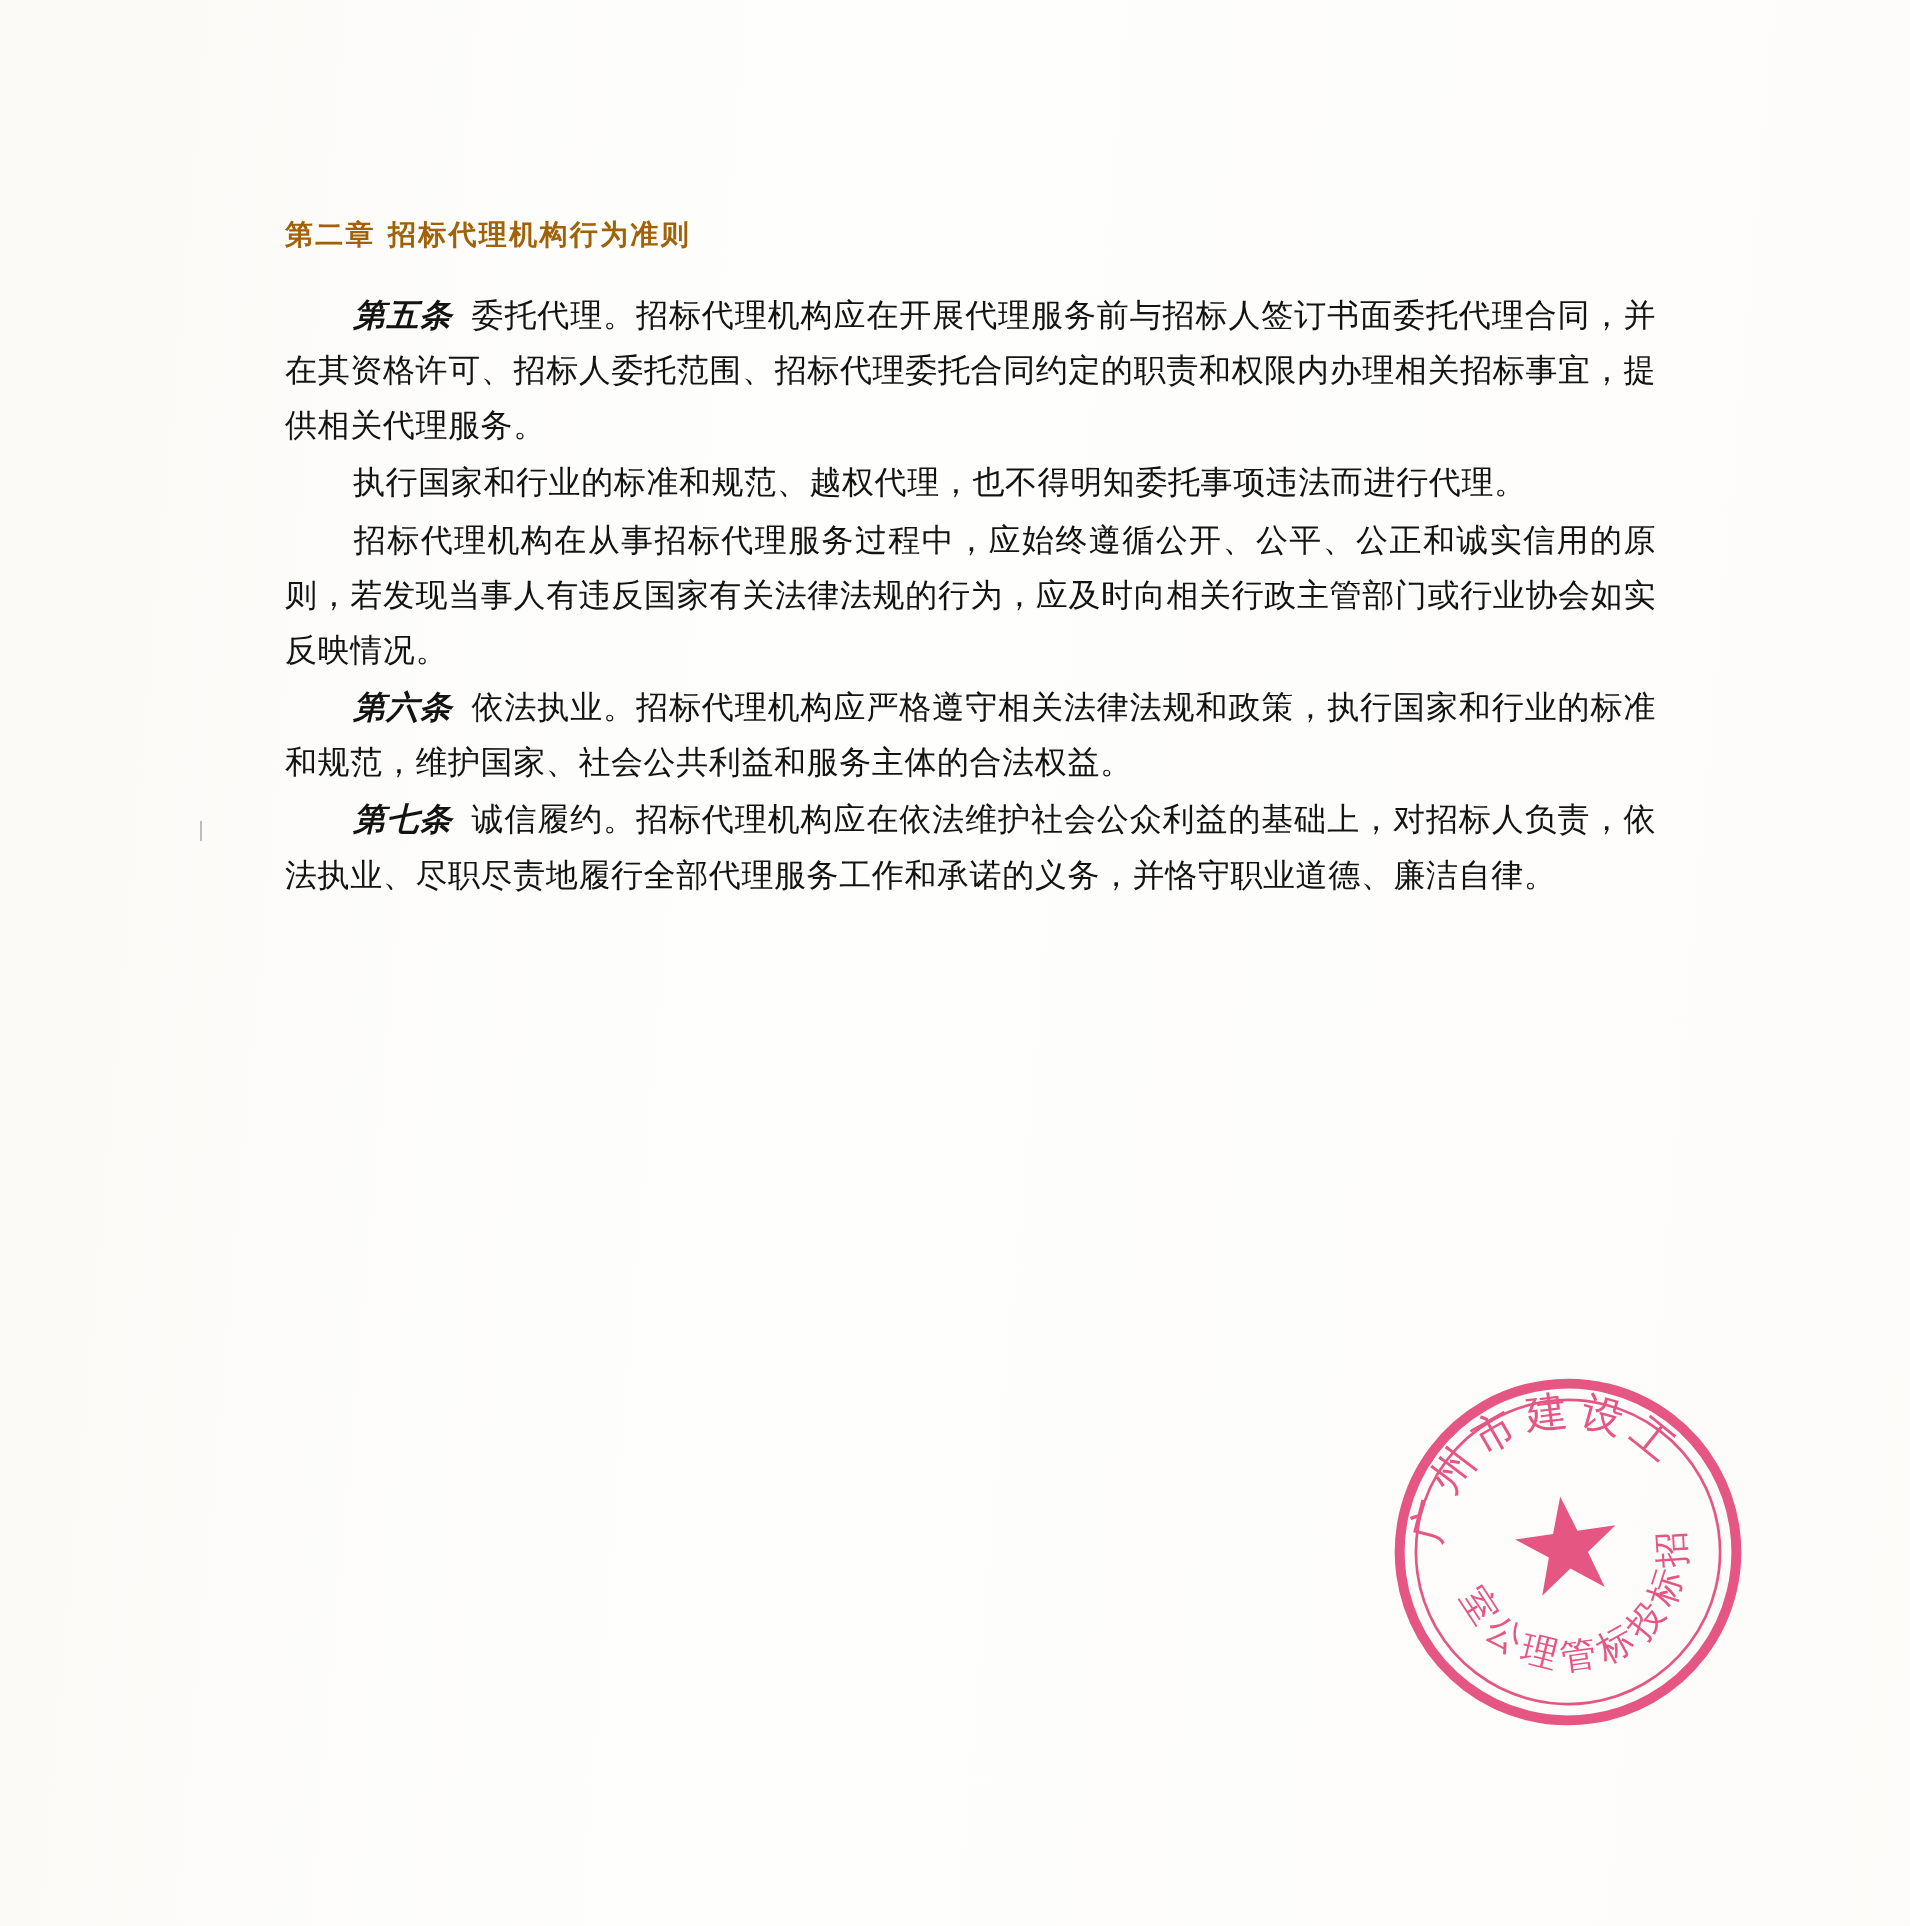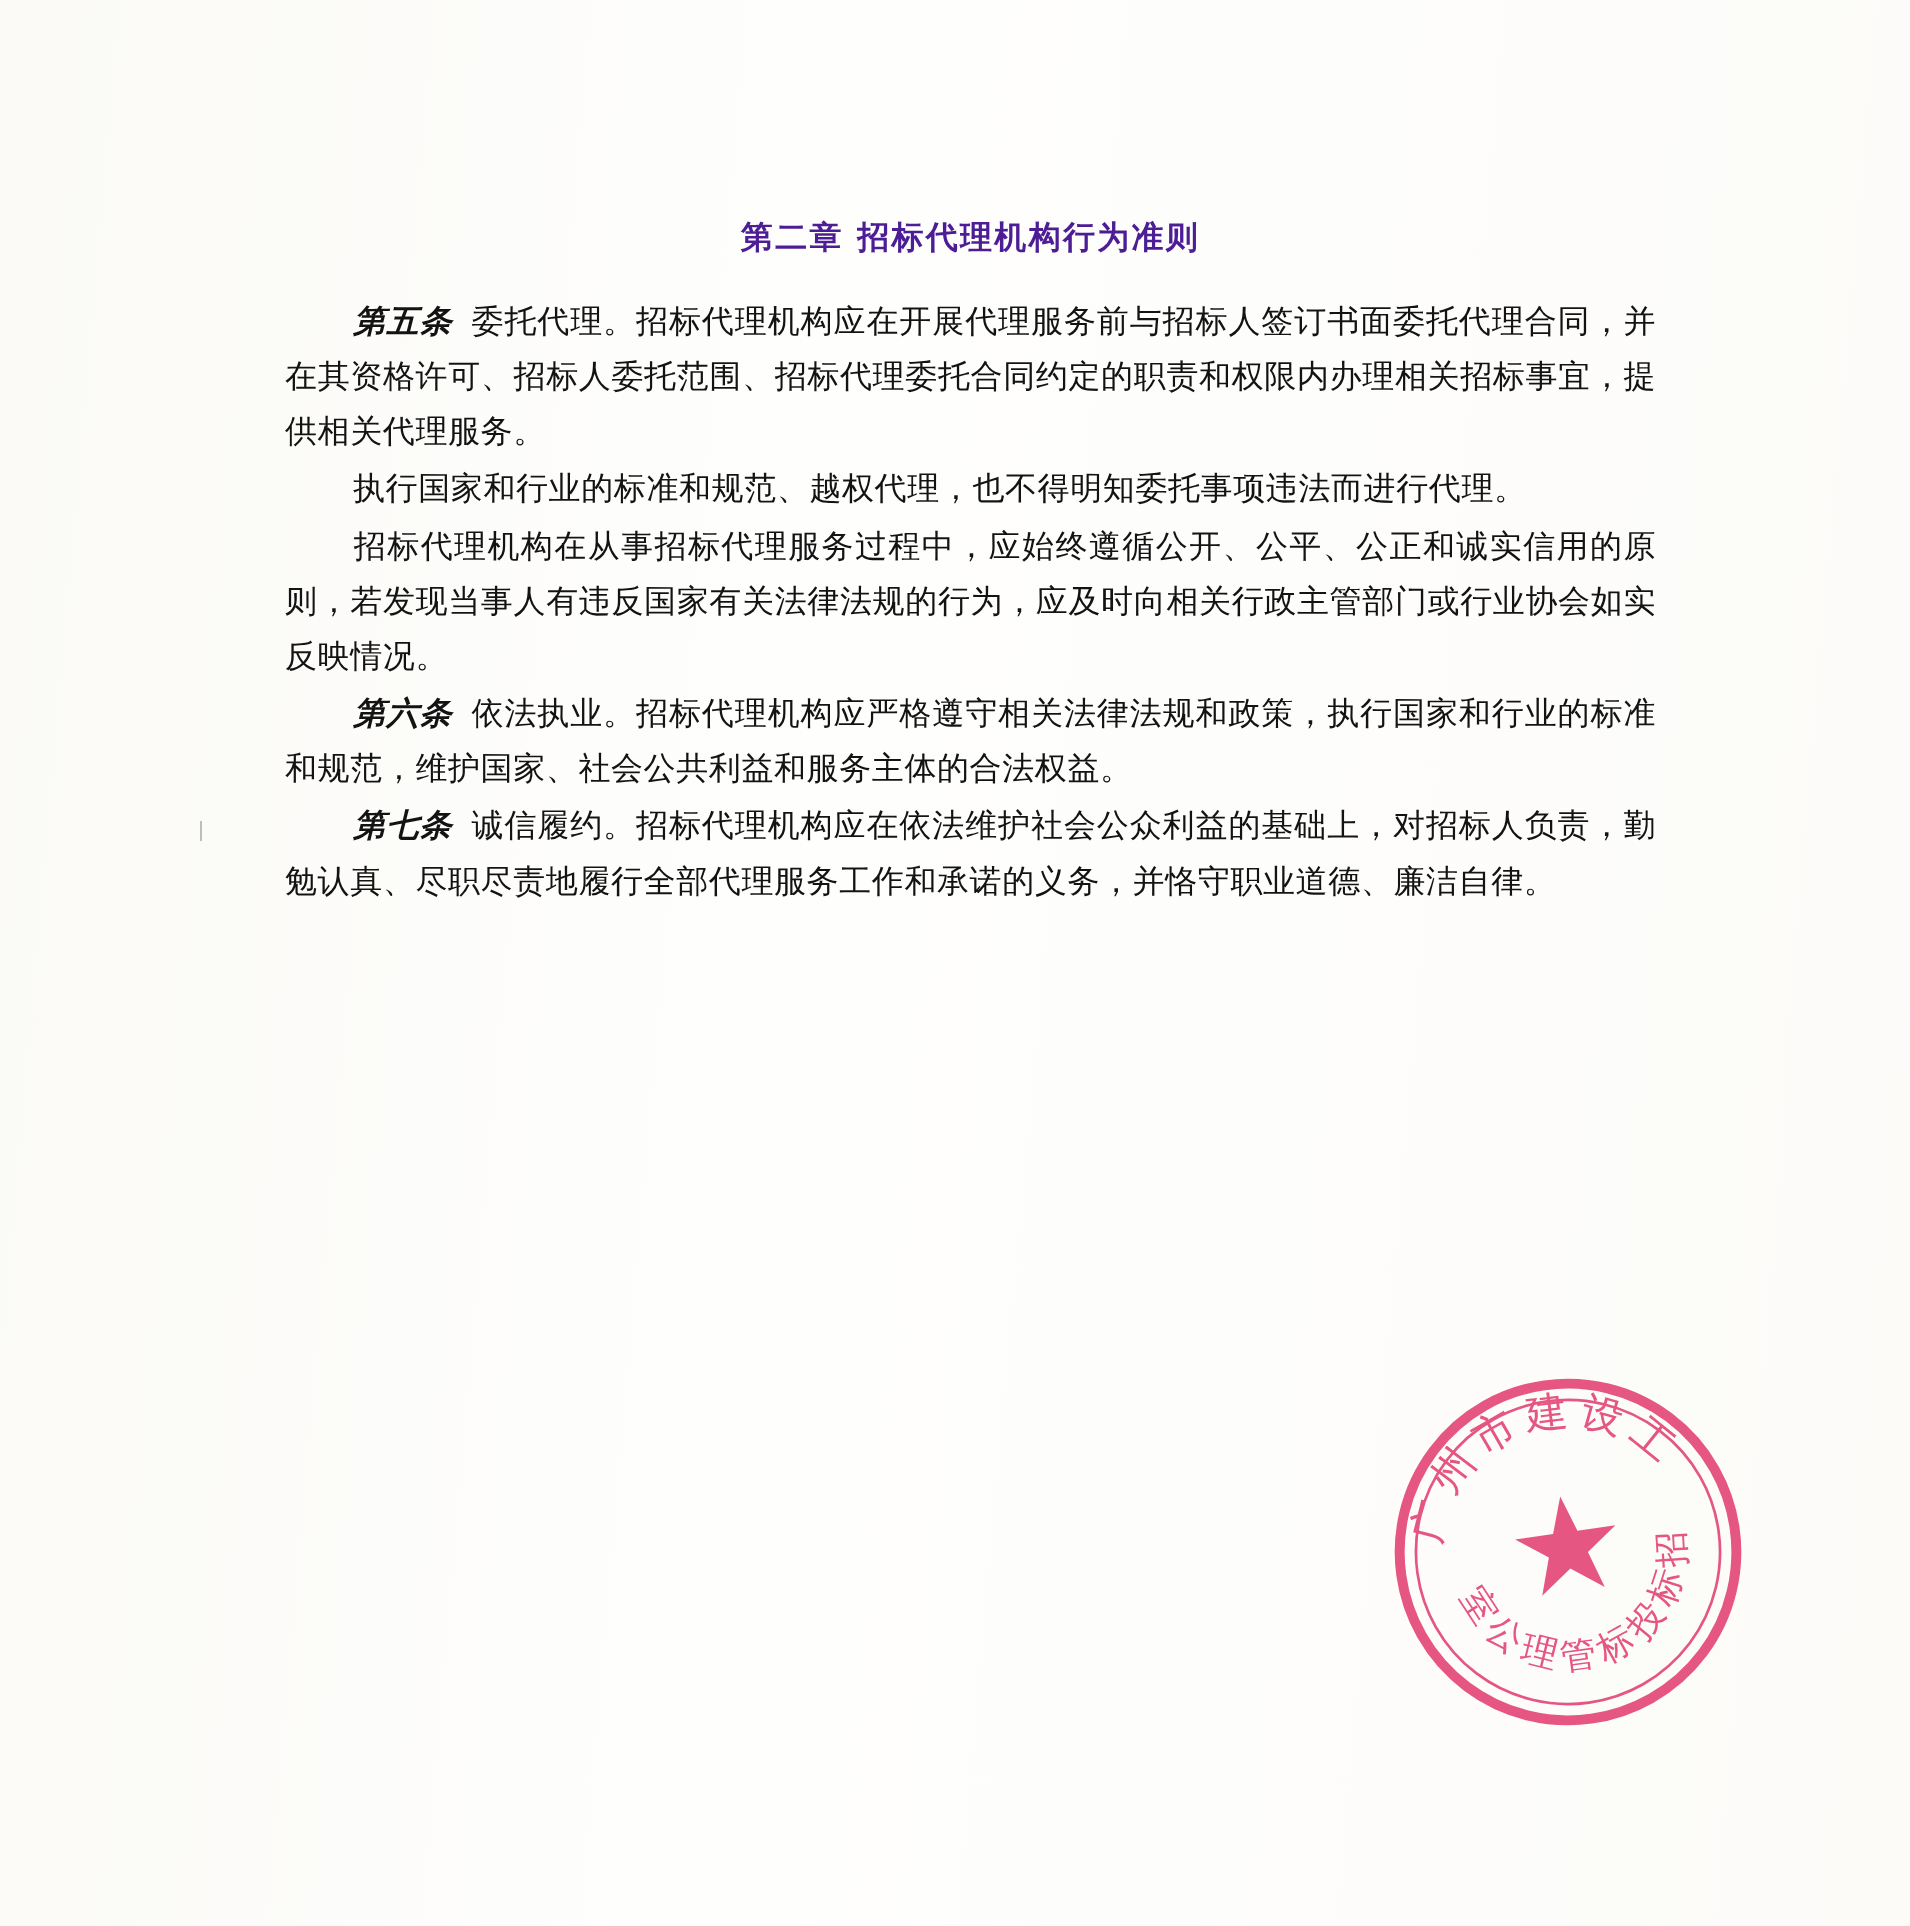--- a/index.html
+++ b/index.html
@@ -25,26 +25,25 @@
       linear-gradient(95deg, rgba(250,249,245,0.9) 0%, rgba(255,255,255,0.6) 40%, rgba(252,251,248,0.9) 100%);
     pointer-events: none;
   }
   .content {
     position: absolute;
     left: 285px;
     top: 216px;
     width: 1371px;
   }
   .doc-title {
-    text-align: center;
     font-family: "DejaVu Sans", sans-serif;
     font-weight: bold;
-    font-size: 32px;
+    font-size: 28px;
     letter-spacing: 2.3px;
-    color: #4c1d95;
+    color: #a16207;
     margin: 0 0 34px 0;
   }
   .para {
     font-family: "DejaVu Sans", sans-serif;
     font-size: 32px;
     line-height: 1.72;
     color: #131313;
     margin: 0 0 2.3px 0;
     text-align: justify;
     text-justify: inter-ideograph;
@@ -107,21 +106,21 @@
 
     <p class="para">
       <span class="indent"></span><span>招标代理机构在从事招标代理服务过程中，应始终遵循公开、公平、公正和诚实信用的原则，若发现当事人有违反国家有关法律法规的行为，应及时向相关行政主管部门或行业协会如实反映情况。</span>
     </p>
 
     <p class="para">
       <span class="indent"></span><span class="art-no">第六条</span><span class="gap-after-artno"></span><span>依法执业。招标代理机构应严格遵守相关法律法规和政策，执行国家和行业的标准和规范，维护国家、社会公共利益和服务主体的合法权益。</span>
     </p>
 
     <p class="para">
-      <span class="indent"></span><span class="art-no">第七条</span><span class="gap-after-artno"></span><span>诚信履约。招标代理机构应在依法维护社会公众利益的基础上，对招标人负责，勤勉认真、尽职尽责地履行全部代理服务工作和承诺的义务，并恪守职业道德、廉洁自律。</span>
+      <span class="indent"></span><span class="art-no">第七条</span><span class="gap-after-artno"></span><span>诚信履约。招标代理机构应在依法维护社会公众利益的基础上，对招标人负责，依法执业、尽职尽责地履行全部代理服务工作和承诺的义务，并恪守职业道德、廉洁自律。</span>
     </p>
 
 
   </div>
 
   <div class="seal">
     <svg viewBox="0 0 400 400" xmlns="http://www.w3.org/2000/svg">
       <defs>
         <path id="sealArcTop" d="M 60,200 A 140,140 0 1 1 340,200"></path>
         <path id="sealArcBottom" d="M 72,200 A 128,128 0 0 0 328,200"></path>

